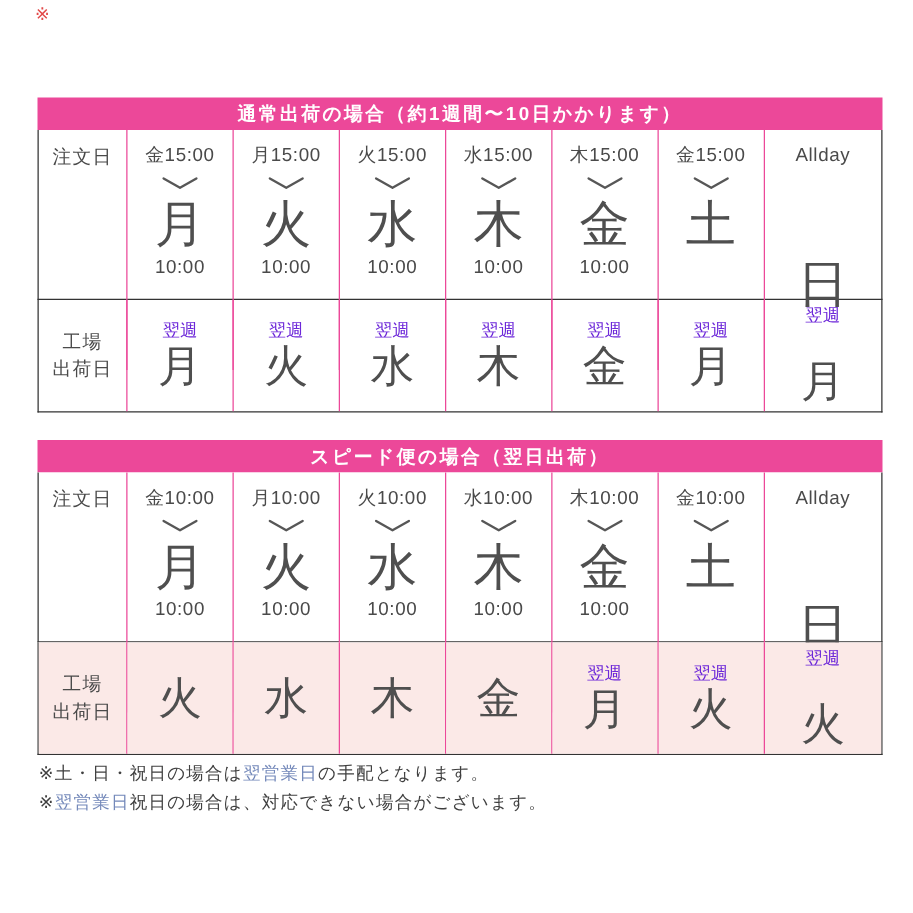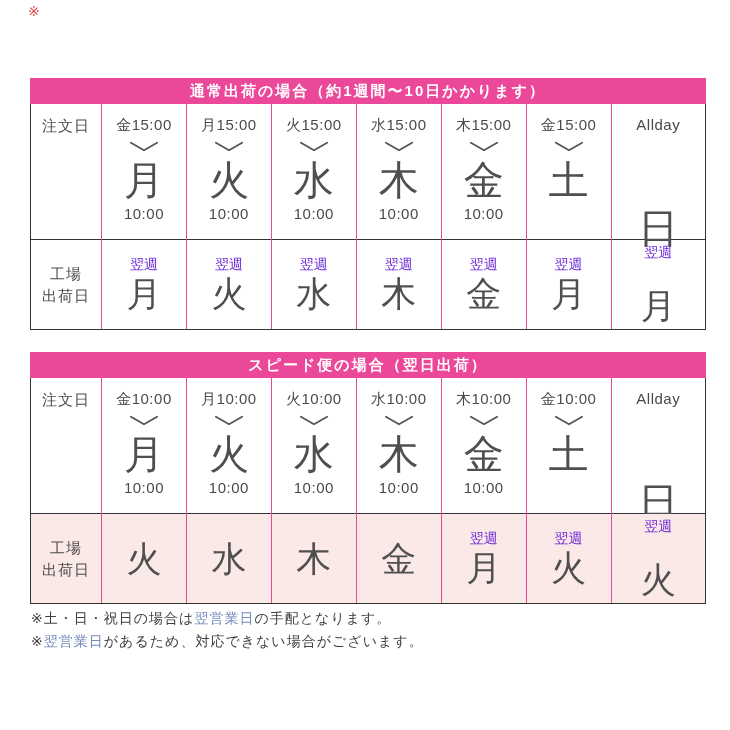--- a/index.html
+++ b/index.html
@@ -253,16 +253,16 @@
       </div>
       <div class="cell">
         <span class="week">翌週</span>
         <span class="day-mid">火</span>
       </div>
     </div>
   </div>
 
   <div class="notes">
     <p><span>※土・日・祝日の場合は</span><a class="blue">翌営業日</a><span>の手配となります。</span></p>
-    <p><span>※</span><a class="blue">翌営業日</a><span>があるため、対応できない場合がございます。</span></p>
+    <p><span>※</span><a class="blue">翌営業日</a><span>祝日の場合は、対応できない場合がございます。</span></p>
   </div>
 
 </div>
 
 </body></html>

